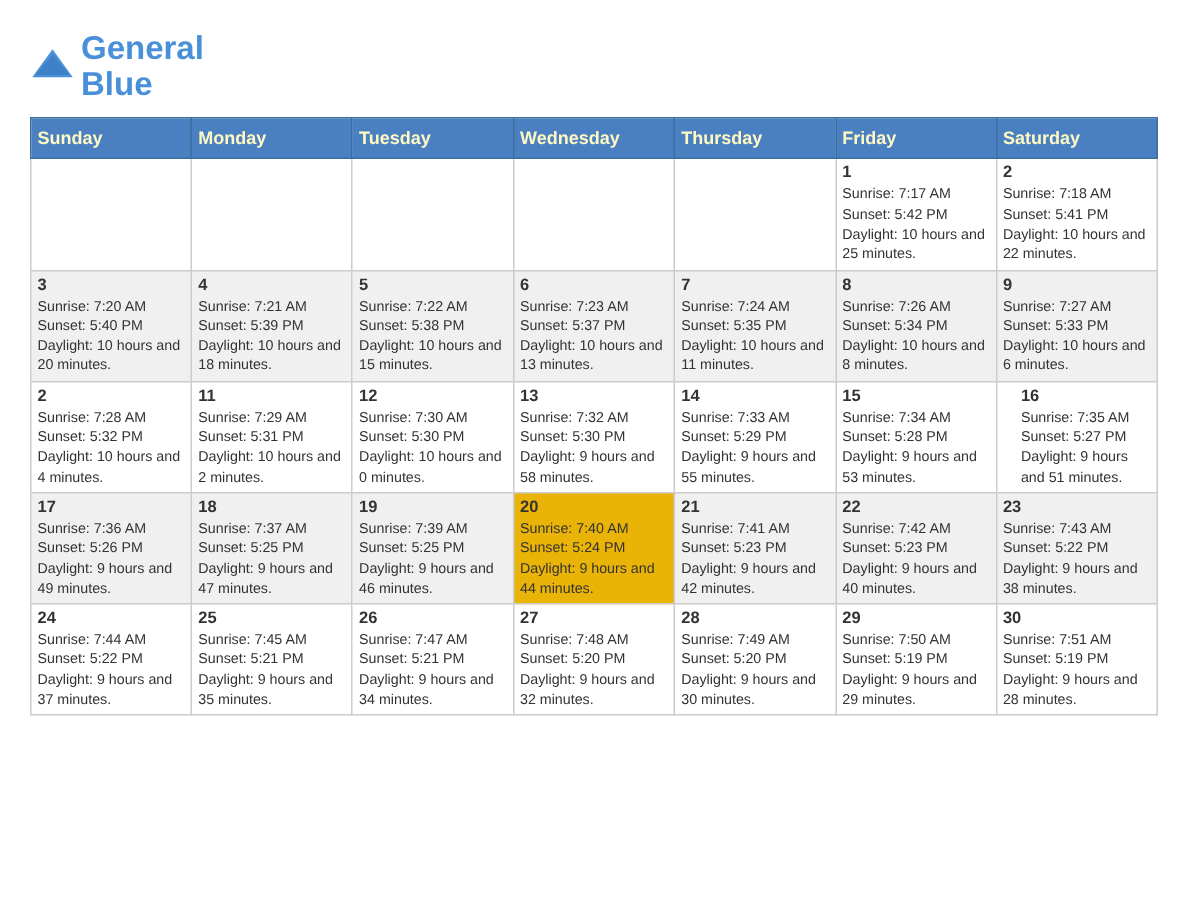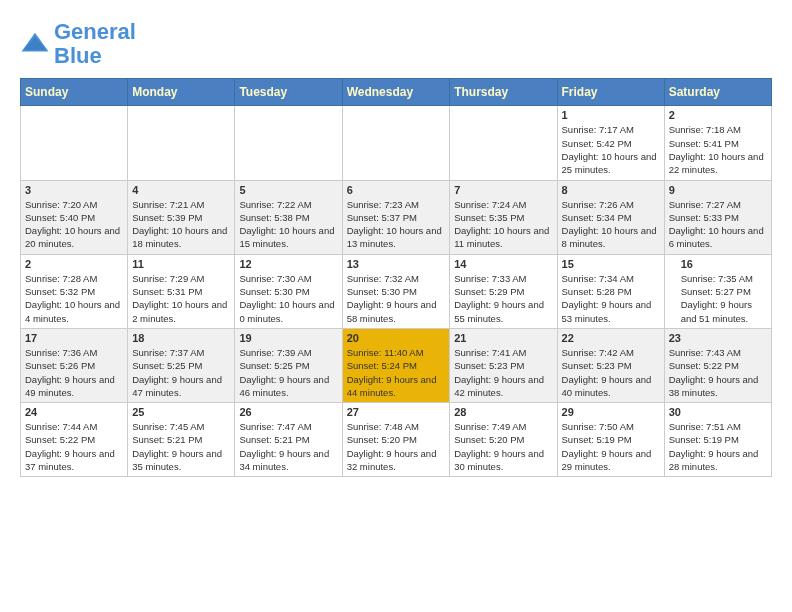--- a/index.html
+++ b/index.html
@@ -243,21 +243,21 @@
 Daylight: 9 hours and 47 minutes.</div>
         </td>
         <td style="background: rgb(240, 240, 240);">
           <span class="day-number">19</span>
           <div class="cell-content">Sunrise: 7:39 AM
 Sunset: 5:25 PM
 Daylight: 9 hours and 46 minutes.</div>
         </td>
         <td style="background: #eab308;">
           <span class="day-number">20</span>
-          <div class="cell-content">Sunrise: 11:40 AM
+          <div class="cell-content">Sunrise: 7:40 AM
 Sunset: 5:24 PM
 Daylight: 9 hours and 44 minutes.</div>
         </td>
         <td style="background: rgb(240, 240, 240);">
           <span class="day-number">21</span>
           <div class="cell-content">Sunrise: 7:41 AM
 Sunset: 5:23 PM
 Daylight: 9 hours and 42 minutes.</div>
         </td>
         <td style="background: rgb(240, 240, 240);">

